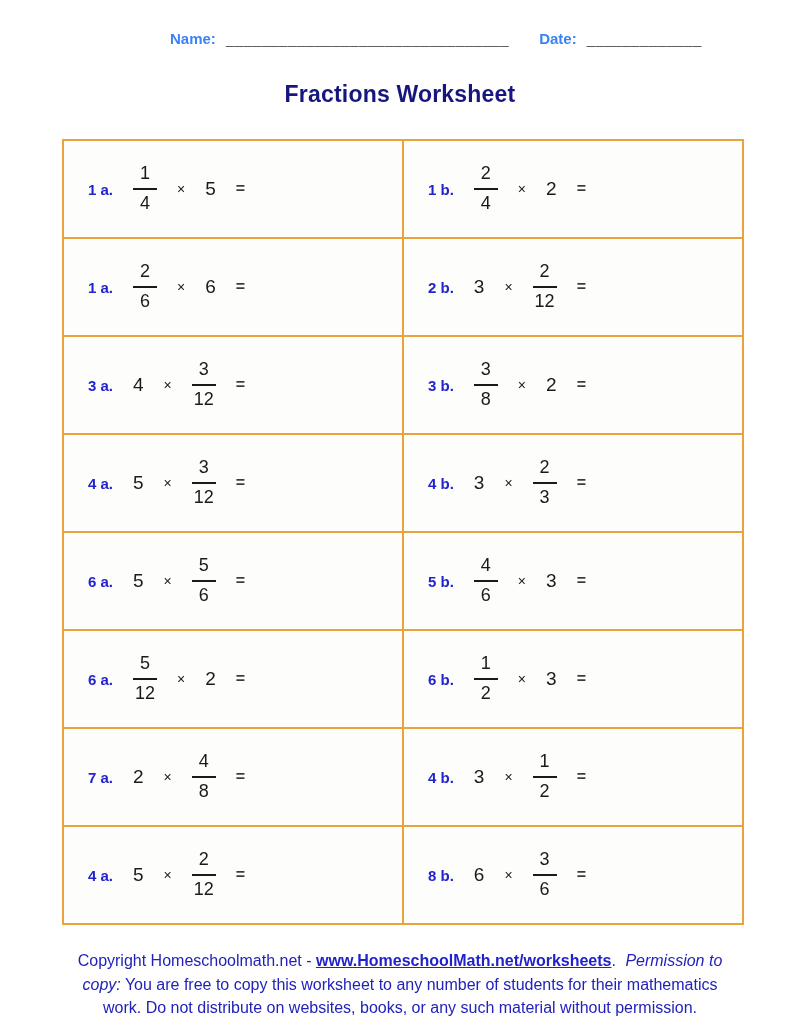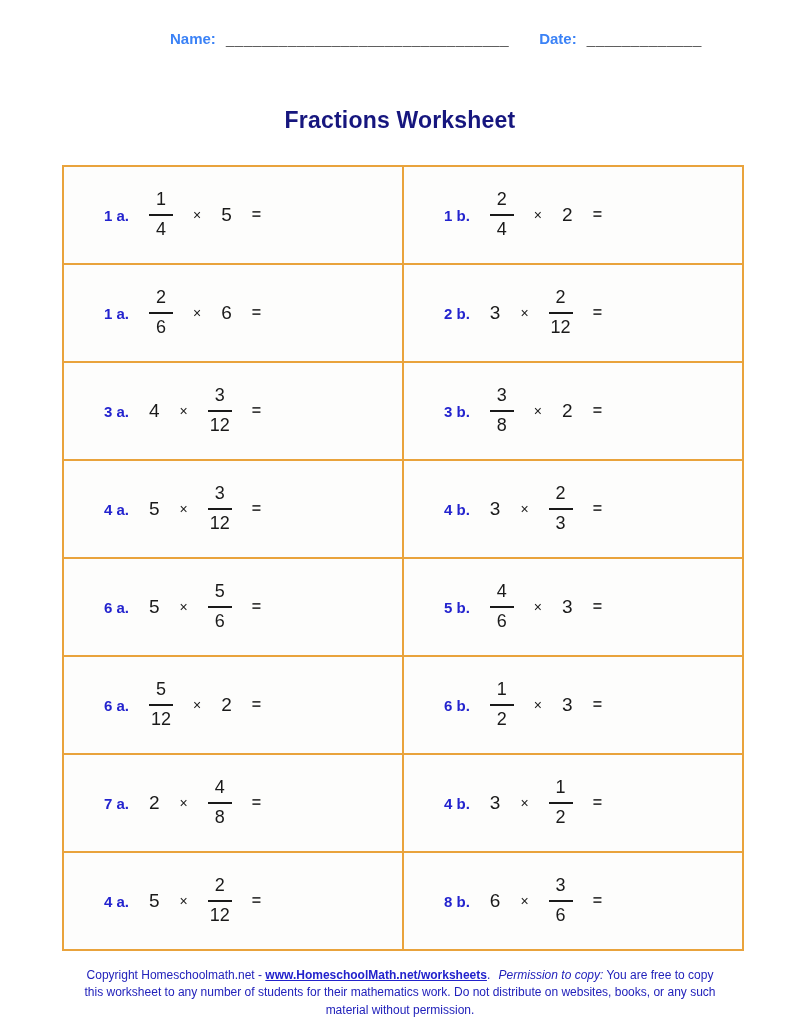--- a/index.html
+++ b/index.html
@@ -21,41 +21,41 @@
   .hlabel { font-weight: bold; color: #3b82f6; }
   .blank {
     color: #555;
     letter-spacing: 0.5px;
     margin-left: 6px;
     margin-top: 44px;
   }
   .date-label { margin-left: 26px; }
   
   .title {
-    margin-top: 60px;
+    margin-top: 34px;
     text-align: center;
     font-size: 23px;
     font-weight: bold;
     color: #16167E;
     letter-spacing: 0.2px;
   }
   
   table.problems {
     border-collapse: collapse;
     width: 682px;
     margin: 31px 0 0 62px;
     table-layout: fixed;
   }
   table.problems td {
     border: 2px solid #E9A33C;
     height: 98px;
     width: 50%;
     background: #fdfdfc;
     vertical-align: middle;
-    padding: 16px;
+    padding: 0;
   }
   .prob {
     display: flex;
     align-items: center;
     gap: 20px;
     padding-left: 24px;
   }
   .plabel {
     font-size: 15px;
     font-weight: bold;
@@ -84,21 +84,21 @@
     text-align: center;
   }
   
   .footer {
     position: absolute;
     left: 50%;
     transform: translateX(-50%);
     bottom: 14px;
     width: 648px;
     text-align: center;
-    font-size: 12px;
+    font-size: 16px;
     line-height: 1.45;
     color: #2222BB;
   }
   .footer .link {
     color: #2222CC;
     font-weight: bold;
     text-decoration: underline;
     cursor: pointer;
   }
   .footer .italic { font-style: italic; margin-left: 5px; }

